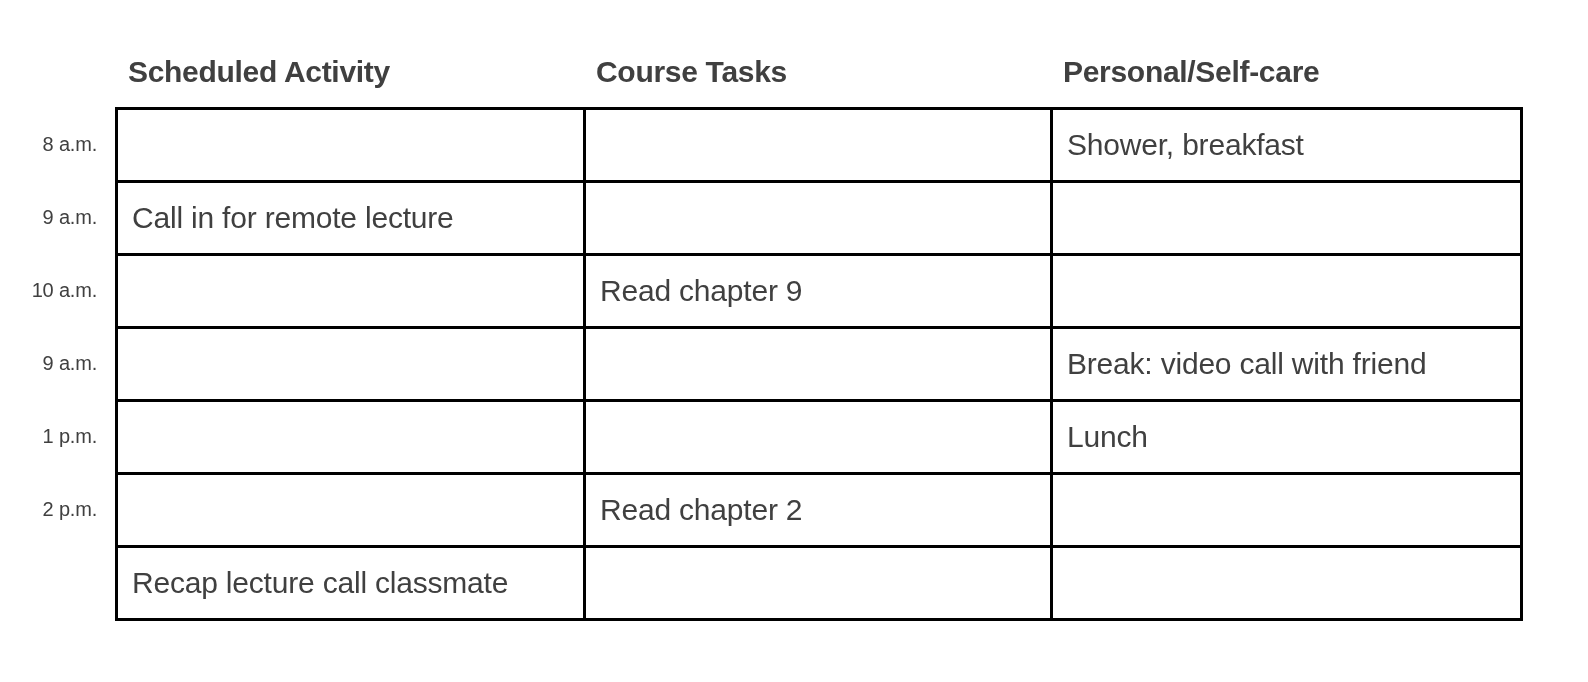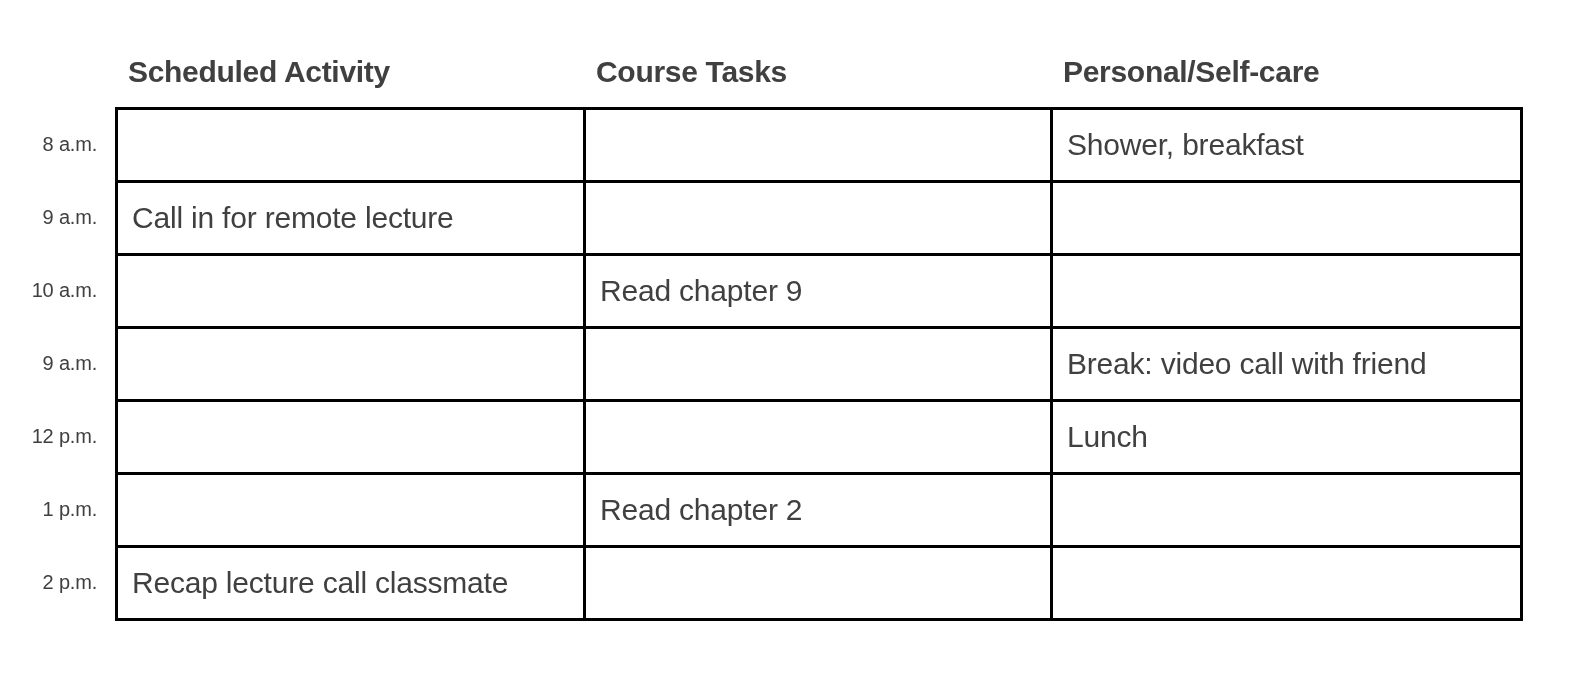--- a/index.html
+++ b/index.html
@@ -71,21 +71,20 @@
 
   <div class="col-header h1">Scheduled Activity</div>
   <div class="col-header h2">Course Tasks</div>
   <div class="col-header h3">Personal/Self-care</div>
 
   <div class="times">
     <div class="time-label">8 a.m.</div>
     <div class="time-label">9 a.m.</div>
     <div class="time-label">10 a.m.</div>
     <div class="time-label">9 a.m.</div>
-    <div class="time-label">12 p.m.</div>
     <div class="time-label">1 p.m.</div>
     <div class="time-label">2 p.m.</div>
   </div>
 
   <table class="schedule">
     <colgroup>
         <col class="c1">
         <col class="c2">
         <col class="c3">
       </colgroup>

